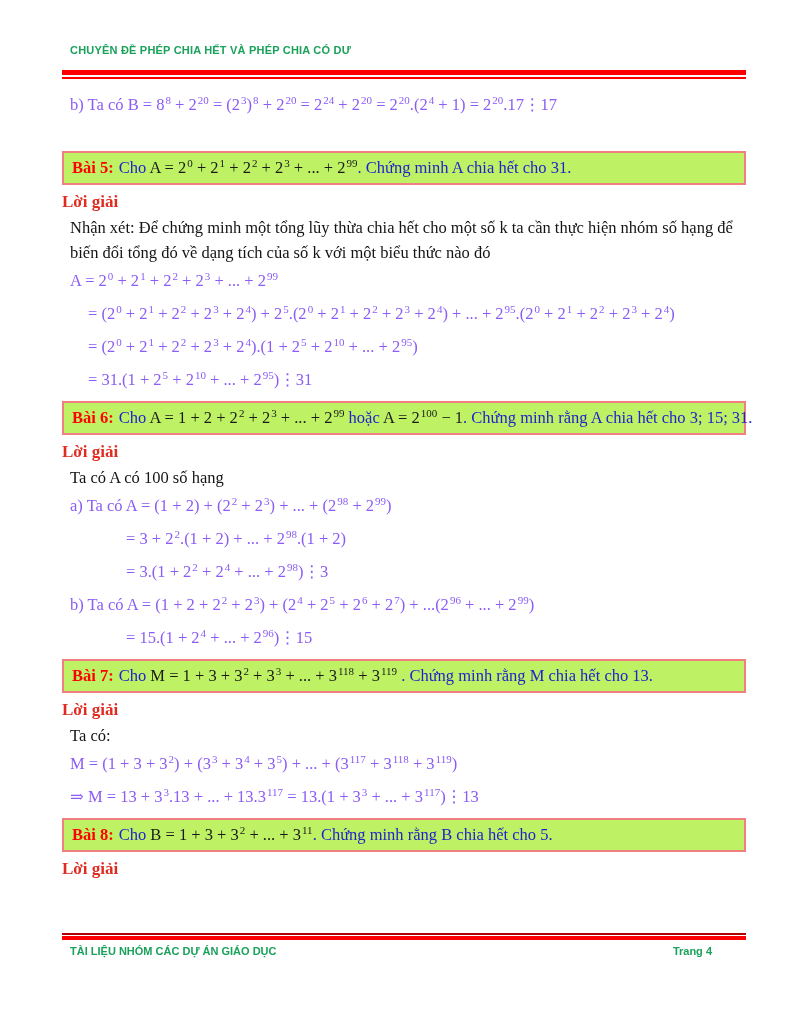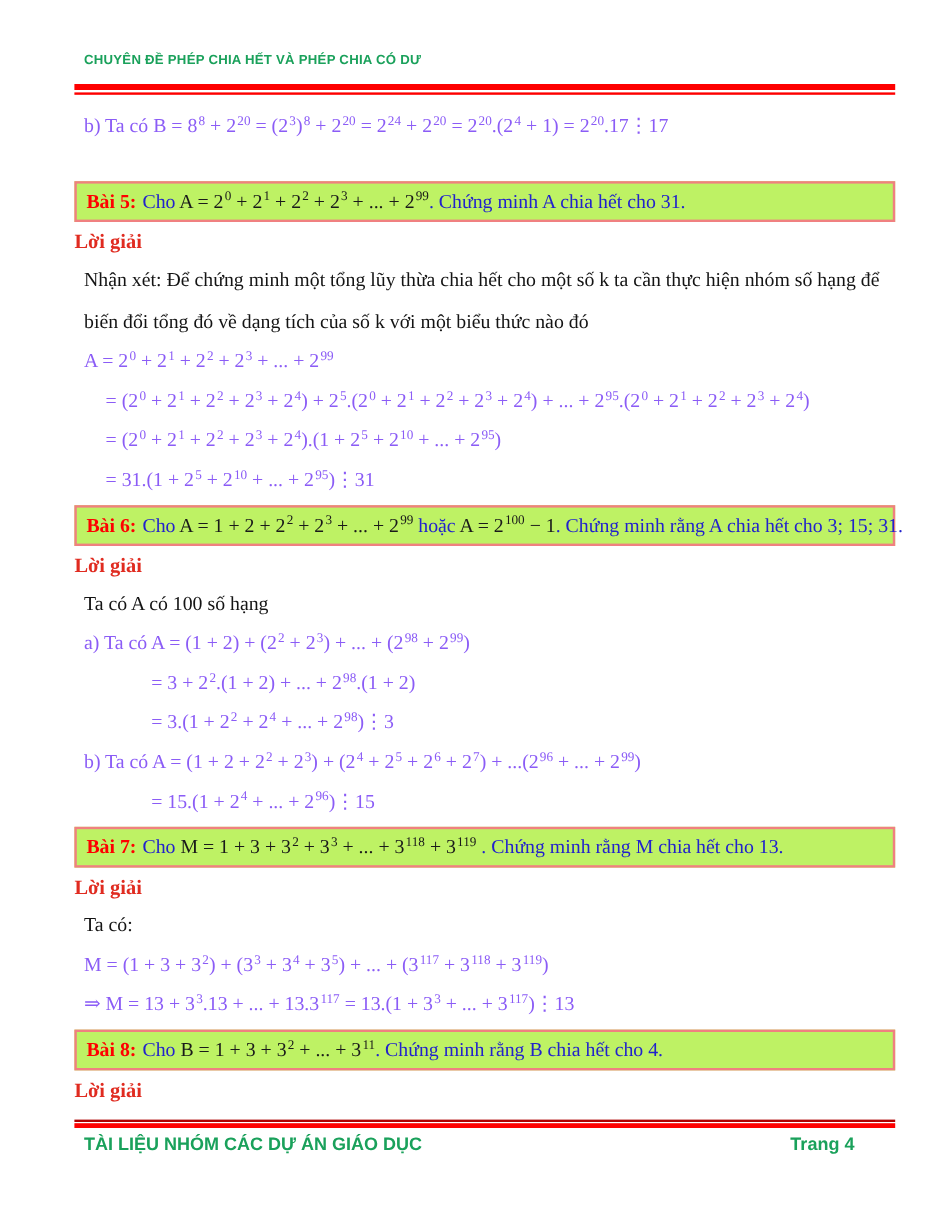--- a/index.html
+++ b/index.html
@@ -21,42 +21,42 @@
 
   #doc-content{margin-top:14px;}
   .math-line{
     font-size:16.5px;line-height:24px;margin:0 0 9px;padding-left:8px;
     white-space:nowrap;color:#8b5cf6;
   }
   #doc-content > .math-line:first-child{margin-bottom:34px;}
   .indent-1{padding-left:26px;}
   .indent-2{padding-left:64px;}
   sup{font-size:11px;line-height:0;position:relative;top:-6px;vertical-align:baseline;margin-left:1px;}
-  .para{font-size:16.5px;line-height:35px;margin:0 0 4px;padding-left:8px;color:#141414;}
+  .para{font-size:16.5px;line-height:25px;margin:0 0 4px;padding-left:8px;color:#141414;}
   .solution{
     font-size:17px;font-weight:bold;text-align:left;
     color:var(--solution_red,#e02b20);line-height:18px;margin:2px 0 4px;
   }
   .problem-box{
     border:2px solid var(--box_border,#f08080);
     padding:4px 8px;margin:0 0 8px;background:#bef264;
     font-size:16.5px;line-height:22px;white-space:nowrap;
   }
   .p-label{color:var(--label_red,#ff0000);font-weight:bold;margin-right:5px;}
   .p-text{color:var(--body_blue,#2222cc);}
   .p-math{color:#1a1a1a;}
 
   .footer{position:absolute;left:62px;right:46px;top:933px;}
   .rule-th .thin{height:2px;background:var(--footer_dark_red,#b00000);}
   .rule-th .gap{height:1px;}
   .rule-th .thick{height:4px;background:var(--rule_red,#fe0000);}
   .footer-row{
     display:flex;justify-content:space-between;margin-top:5px;
     font-family:"Liberation Sans","DejaVu Sans",sans-serif;
-    font-weight:bold;font-size:15px;color:var(--header_green,#1aa15b);
+    font-weight:bold;font-size:11px;color:var(--header_green,#1aa15b);
     padding:0 34px 0 8px;
   }
 </style>
 </head>
 <body>
 
 <div class="page">
   <div class="inner">
 
     <div class="header-title">CHUYÊN ĐỀ PHÉP CHIA HẾT VÀ PHÉP CHIA CÓ DƯ</div>
@@ -82,21 +82,21 @@
         <div class="math-line indent-0">a) Ta có  A = (1 + 2) + (2<sup>2</sup> + 2<sup>3</sup>) + ... + (2<sup>98</sup> + 2<sup>99</sup>)</div>
         <div class="math-line indent-2">= 3 + 2<sup>2</sup>.(1 + 2) + ... + 2<sup>98</sup>.(1 + 2)</div>
         <div class="math-line indent-2">= 3.(1 + 2<sup>2</sup> + 2<sup>4</sup> + ... + 2<sup>98</sup>)⋮3</div>
         <div class="math-line indent-0">b) Ta có  A = (1 + 2 + 2<sup>2</sup> + 2<sup>3</sup>) + (2<sup>4</sup> + 2<sup>5</sup> + 2<sup>6</sup> + 2<sup>7</sup>) + ...(2<sup>96</sup> + ... + 2<sup>99</sup>)</div>
         <div class="math-line indent-2">= 15.(1 + 2<sup>4</sup> + ... + 2<sup>96</sup>)⋮15</div>
         <div class="problem-box"><span class="p-label">Bài 7:</span><span class="p-text">Cho </span><span class="p-math">M = 1 + 3 + 3<sup>2</sup> + 3<sup>3</sup> + ... + 3<sup>118</sup> + 3<sup>119</sup></span><span class="p-text"> . Chứng minh rằng M chia hết cho 13.</span></div>
         <div class="solution">Lời giải</div>
         <p class="para">Ta có:</p>
         <div class="math-line indent-0">M = (1 + 3 + 3<sup>2</sup>) + (3<sup>3</sup> + 3<sup>4</sup> + 3<sup>5</sup>) + ... + (3<sup>117</sup> + 3<sup>118</sup> + 3<sup>119</sup>)</div>
         <div class="math-line indent-0">⇒ M = 13 + 3<sup>3</sup>.13 + ... + 13.3<sup>117</sup> = 13.(1 + 3<sup>3</sup> + ... + 3<sup>117</sup>)⋮13</div>
-        <div class="problem-box"><span class="p-label">Bài 8:</span><span class="p-text">Cho </span><span class="p-math">B = 1 + 3 + 3<sup>2</sup> + ... + 3<sup>11</sup></span><span class="p-text">. Chứng minh rằng B chia hết cho 4.</span></div>
+        <div class="problem-box"><span class="p-label">Bài 8:</span><span class="p-text">Cho </span><span class="p-math">B = 1 + 3 + 3<sup>2</sup> + ... + 3<sup>11</sup></span><span class="p-text">. Chứng minh rằng B chia hết cho 5.</span></div>
         <div class="solution">Lời giải</div>
       </main>
   </div>
 
   <div class="footer">
     <div class="rule-th">
       <div class="thin"></div>
       <div class="gap"></div>
       <div class="thick"></div>
     </div>

